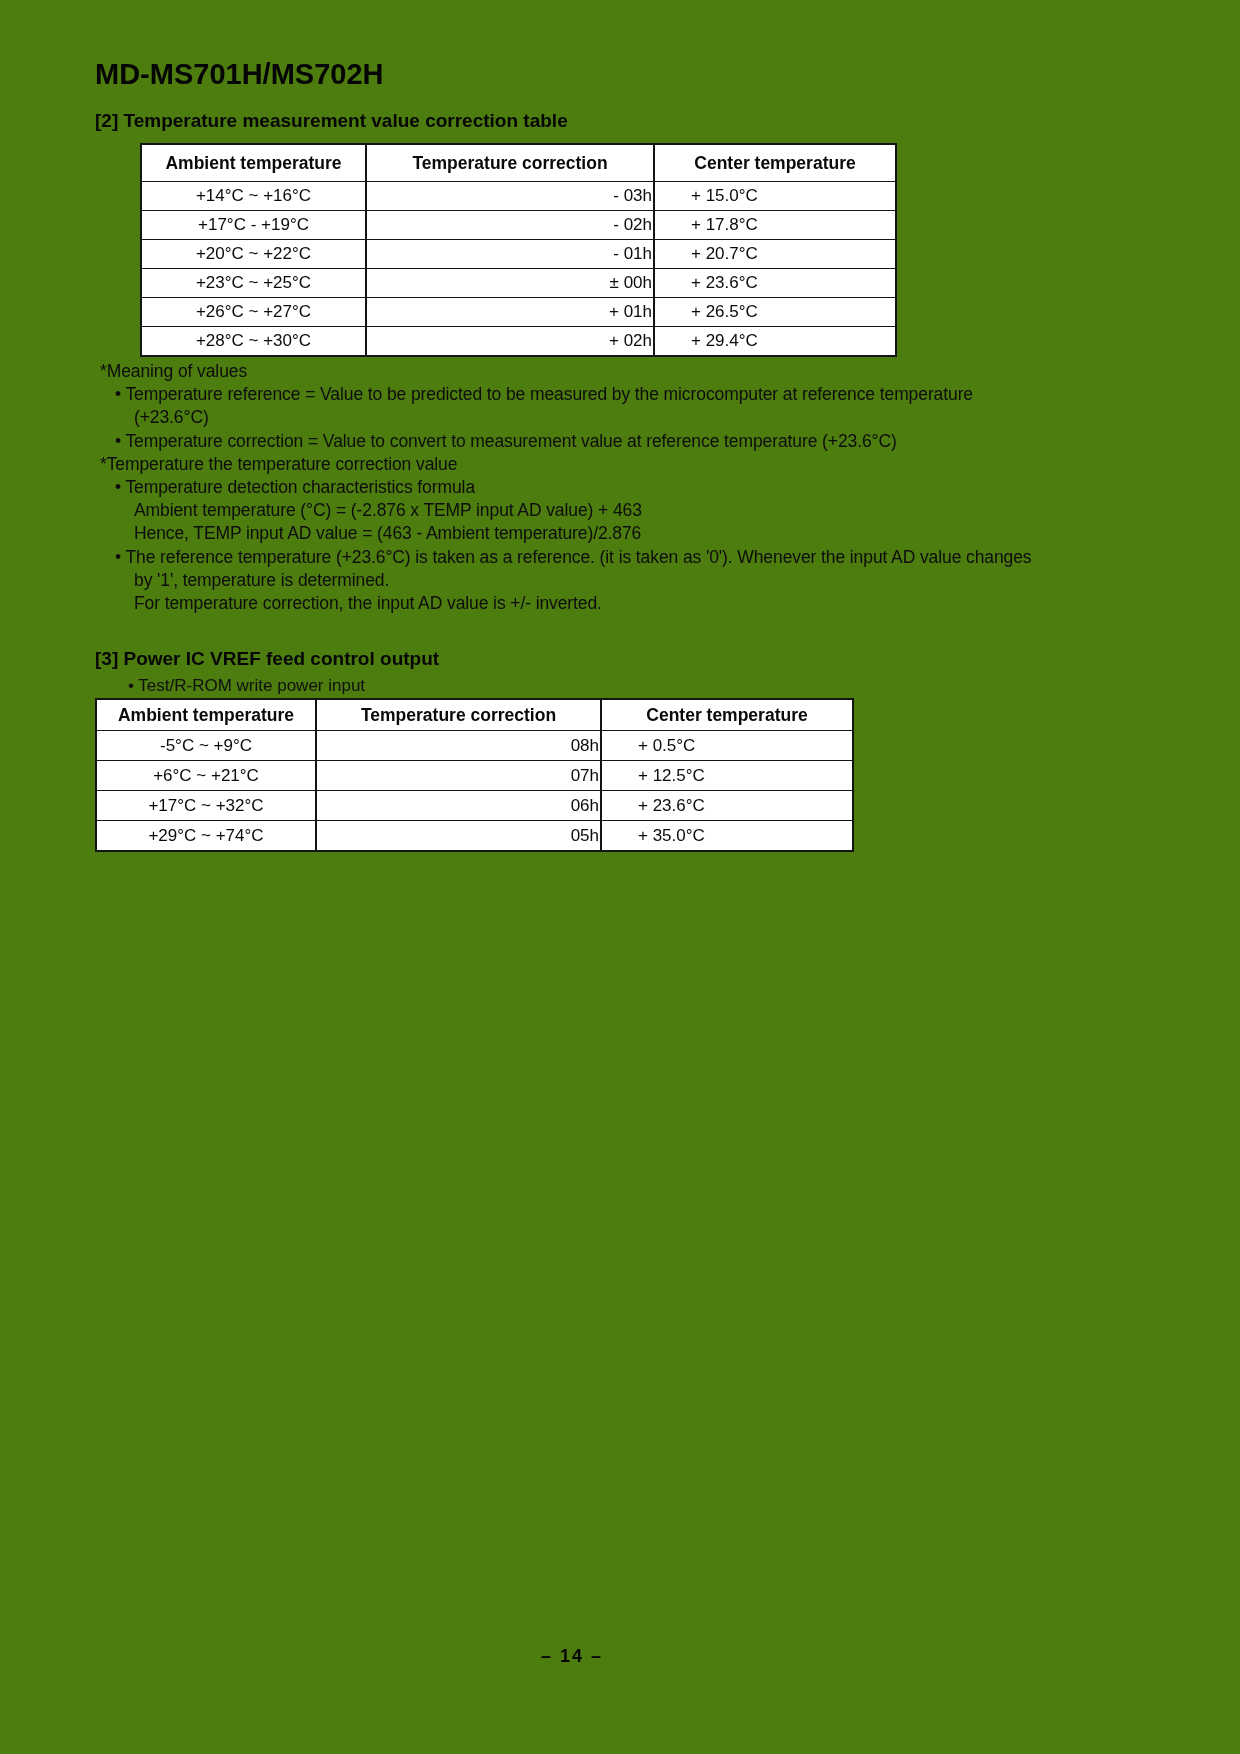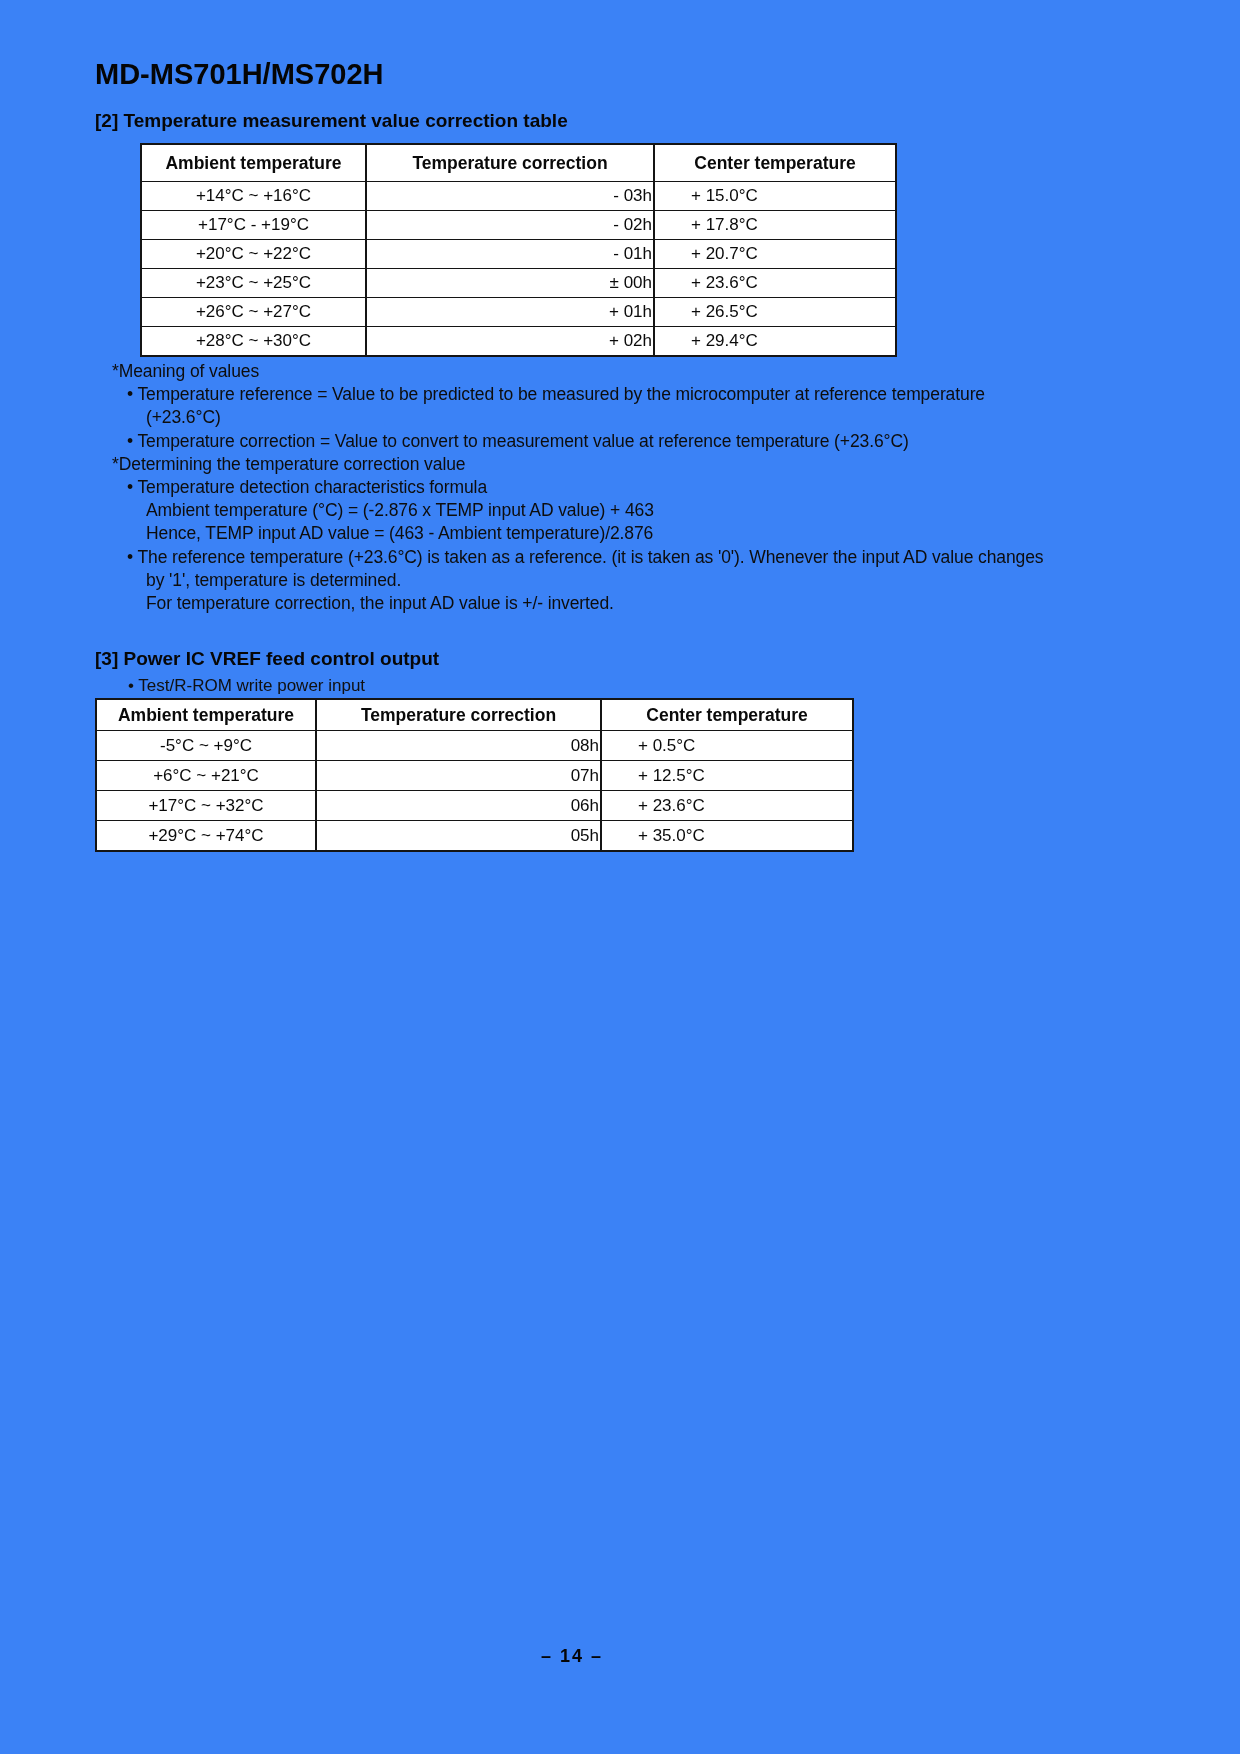--- a/index.html
+++ b/index.html
@@ -4,21 +4,21 @@
 <style>
   html, body {
     margin: 0;
     padding: 0;
     background: #ffffff;
   }
   .page {
     position: relative;
     width: 1240px;
     height: 1754px;
-    background: #3b82f6;
+    background: #4d7c0f;
     color: #0b0b0b;
     font-family: "Liberation Sans", sans-serif;
     overflow: hidden;
   }
   .doc-title {
     position: absolute;
     left: 95px;
     top: 58px;
     font-size: 29px;
     font-weight: bold;
@@ -66,21 +66,21 @@
   #table1 th { height: 34px; }
   #table1 td { height: 26px; }
   #table2 th { height: 28px; }
   #table2 td { height: 27px; }
   table.corr tr:last-child td { border-bottom-width: 2px; border-radius: 9px; }
   td.c-ambient { text-align: center; }
   td.c-corr    { text-align: right; padding-left: 28px; }
   td.c-center  { text-align: left; padding-left: 36px; }
   .notes {
     position: absolute;
-    left: 112px;
+    left: 100px;
     top: 360px;
     width: 1060px;
     font-size: 17.5px;
     line-height: 23.2px;
     color: #0d0d0d;
     letter-spacing: -0.1px;
   }
   .note-line { white-space: nowrap; }
   .ind-a { margin-left: 0; }
   .ind-b { margin-left: 15px; }
@@ -151,21 +151,21 @@
         <td class="c-center">+ 29.4°C</td>
       </tr>
     </tbody>
   </table>
 
   <div class="notes">
     <div class="note-line ind-a">*Meaning of values</div>
     <div class="note-line ind-b">• Temperature reference = Value to be predicted to be measured by the microcomputer at reference temperature</div>
     <div class="note-line ind-c">(+23.6°C)</div>
     <div class="note-line ind-b">• Temperature correction = Value to convert to measurement value at reference temperature (+23.6°C)</div>
-    <div class="note-line ind-a">*Determining the temperature correction value</div>
+    <div class="note-line ind-a">*Temperature the temperature correction value</div>
     <div class="note-line ind-b">• Temperature detection characteristics formula</div>
     <div class="note-line ind-c">Ambient temperature (°C) = (-2.876 x TEMP input AD value) + 463</div>
     <div class="note-line ind-c">Hence, TEMP input AD value = (463 - Ambient temperature)/2.876</div>
     <div class="note-line ind-b">• The reference temperature (+23.6°C) is taken as a reference. (it is taken as '0').  Whenever the input AD value changes</div>
     <div class="note-line ind-c">by  '1', temperature is determined.</div>
     <div class="note-line ind-c">For temperature correction, the input AD value is +/- inverted.</div>
   </div>
 
   <div class="sec-heading" id="sec3-heading">[3] Power IC VREF feed control output</div>
   <div class="sub-bullet">• Test/R-ROM write power input</div>

